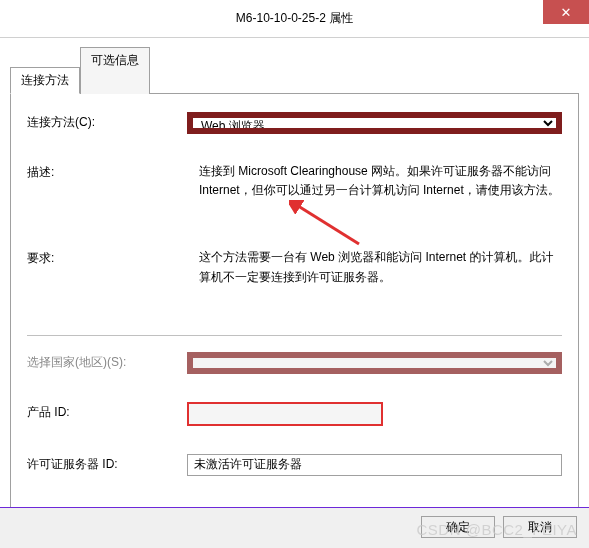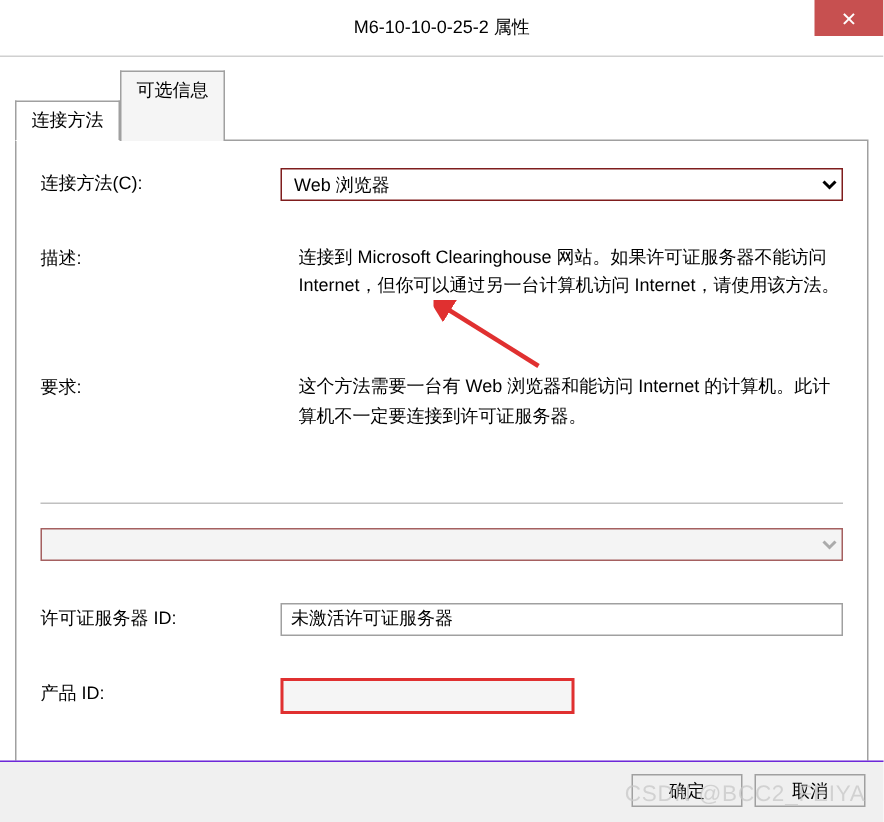--- a/index.html
+++ b/index.html
@@ -16,21 +16,21 @@
     .tab.active { background: #fff; border-bottom: 1px solid #fff; z-index: 1; margin-top: 20px; }
     .tab:not(.active) { background: #f5f5f5; }
     
     .tab-body { border: 1px solid #a0a0a0; border-top: none; padding: 18px 16px; min-height: 430px; position: relative; }
     
     .form-row { display: flex; margin-bottom: 28px; }
     .form-row.tall { margin-bottom: 48px; }
     .label { width: 160px; color: #000; padding-top: 2px; }
     .field { flex: 1; }
     
-    select { width: 100%; height: 22px; border: 1px solid #7f1d1d; font-size: 12px; padding: 0 4px; background: #fff; }
+    select { width: 100%; height: 22px; border: 6px solid #7f1d1d; font-size: 12px; padding: 0 4px; background: #fff; }
     select:disabled { background: #f0f0f0; color: #888; }
     
     .desc-text { line-height: 1.6; color: #000; margin-left: 12px; }
     
     .product-id-box { border: 2px solid #e03030; width: 196px; height: 24px; background: #f5f5f5; display: flex; align-items: center; padding: 0 6px; }
     .product-id-value { color: #d0d0d0; filter: blur(2px); }
     
     input[type=text] { width: 100%; height: 22px; border: 1px solid #a0a0a0; padding: 0 6px; font-size: 12px; }
     input[readonly] { background: #fff; color: #000; }
     
@@ -75,40 +75,41 @@
     </div>
 
     <div class="form-row tall">
       <div class="label">要求:</div>
       <div class="field desc-text">这个方法需要一台有 Web 浏览器和能访问 Internet 的计算机。此计算机不一定要连接到许可证服务器。</div>
     </div>
 
     <hr class="separator">
 
     <div class="form-row">
+      <div class="label" style="color:#888;">选择国家(地区)(S):</div>
       <div class="field">
         <select disabled="">
           <option></option>
         </select>
-      </div>
-    </div>
-
-    <div class="form-row">
-      <div class="label">许可证服务器 ID:</div>
-      <div class="field">
-        <input type="text" readonly="" value="未激活许可证服务器" style="">
       </div>
     </div>
 
     <div class="form-row">
       <div class="label">产品 ID:</div>
       <div class="field">
         <div class="product-id-box">
           <span class="product-id-value"></span>
         </div>
+      </div>
+    </div>
+
+    <div class="form-row">
+      <div class="label">许可证服务器 ID:</div>
+      <div class="field">
+        <input type="text" readonly="" value="未激活许可证服务器" style="">
       </div>
     </div>
 
     <svg class="arrow" width="80" height="50">
       <defs>
         <marker id="ah" markerWidth="8" markerHeight="8" refX="2" refY="3" orient="auto">
           <polygon points="0 0, 6 3, 0 6" fill="#e03030"></polygon>
         </marker>
       </defs>
       <line x1="70" y1="44" x2="6" y2="4" stroke="#e03030" stroke-width="3" marker-end="url(#ah)"></line>

